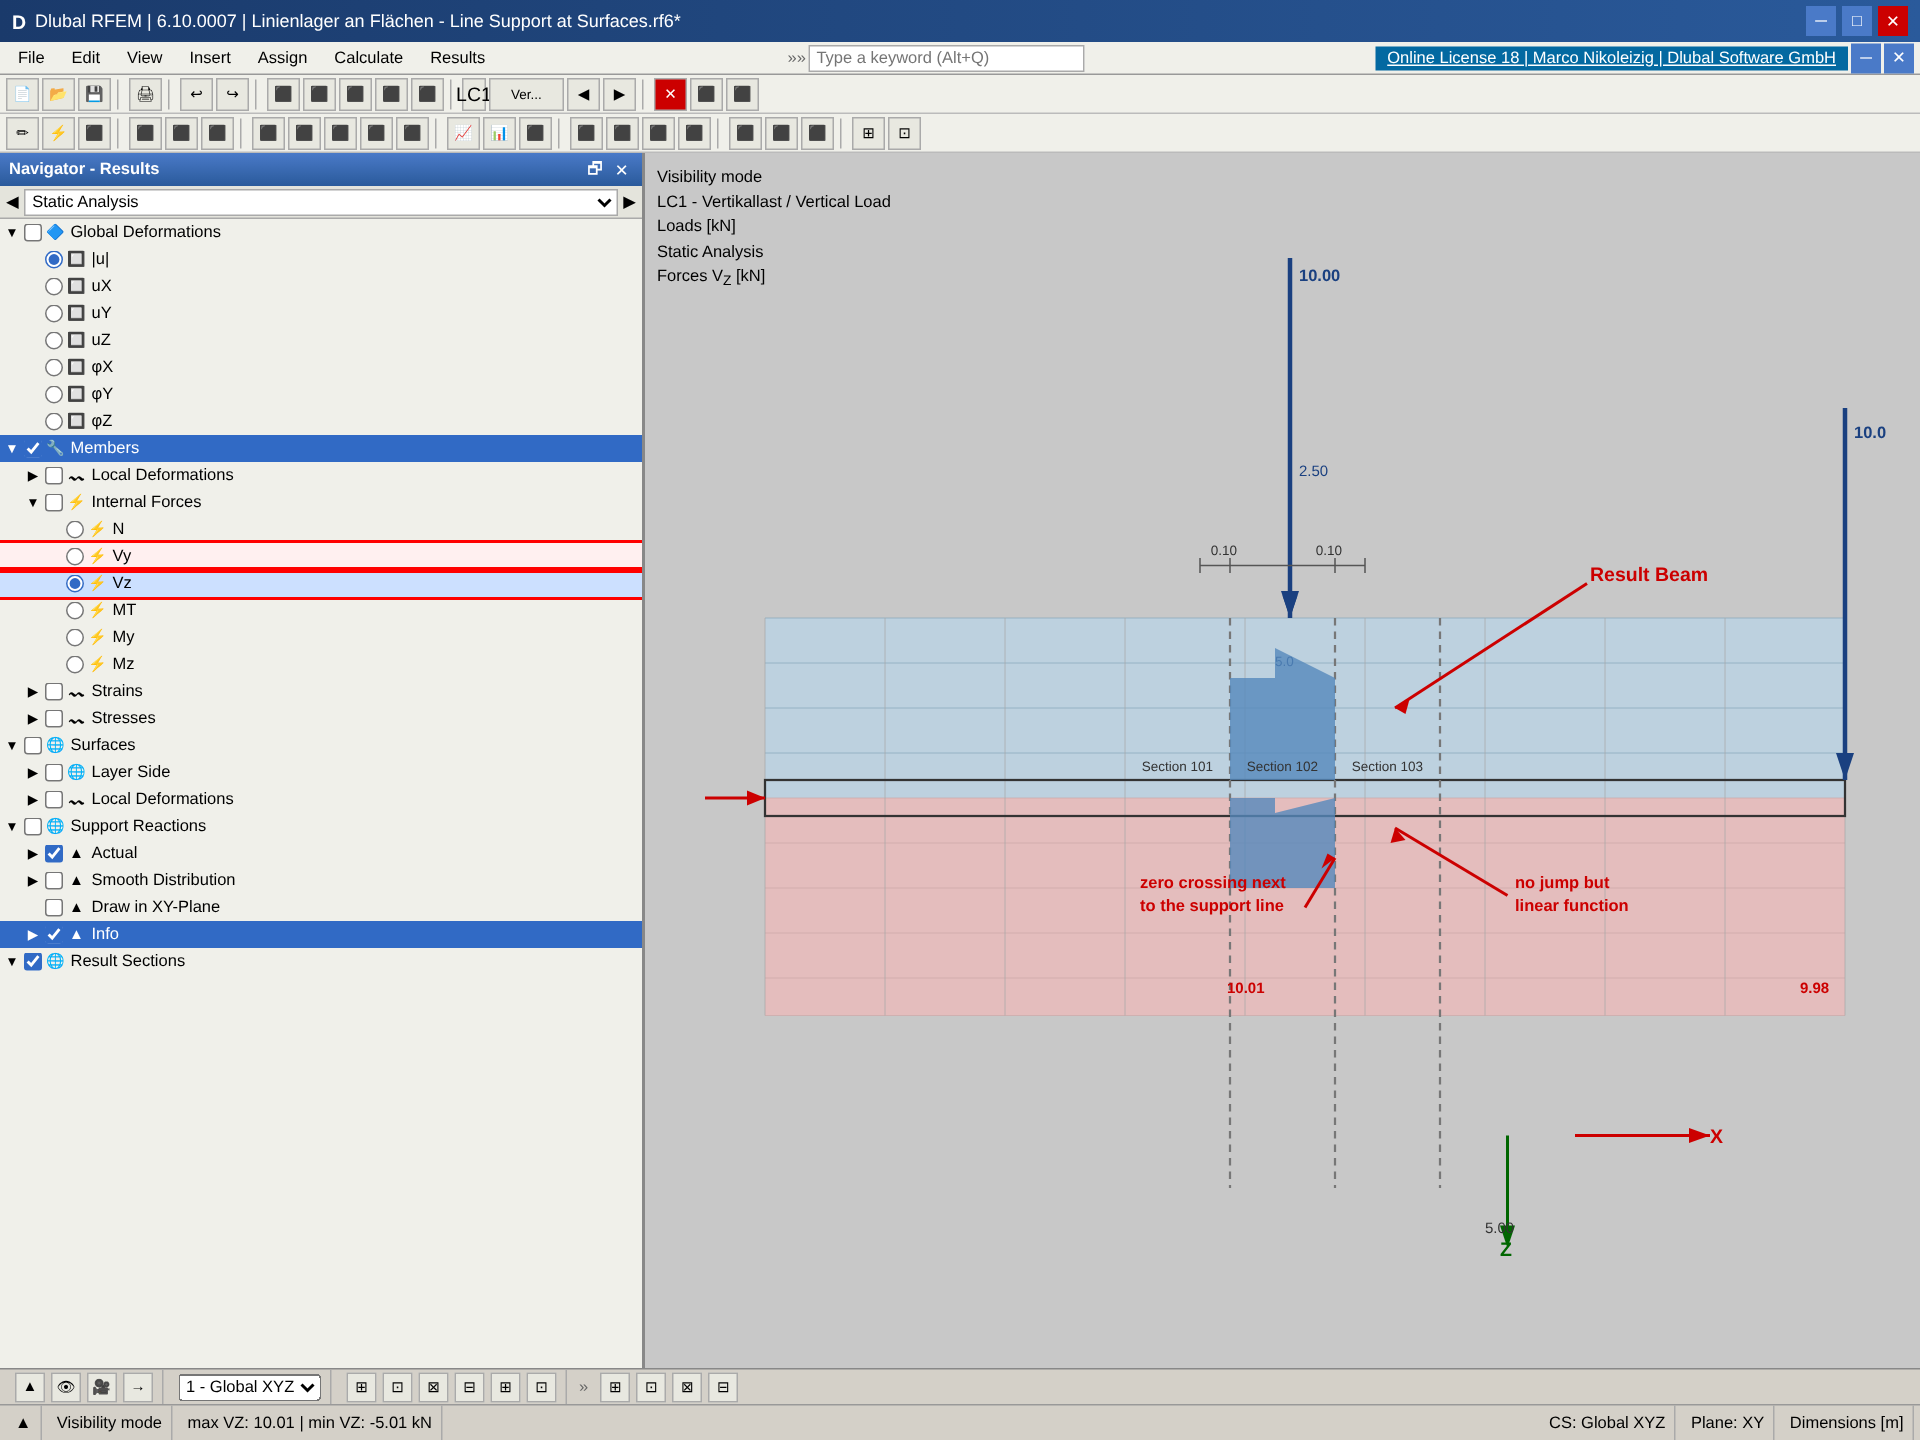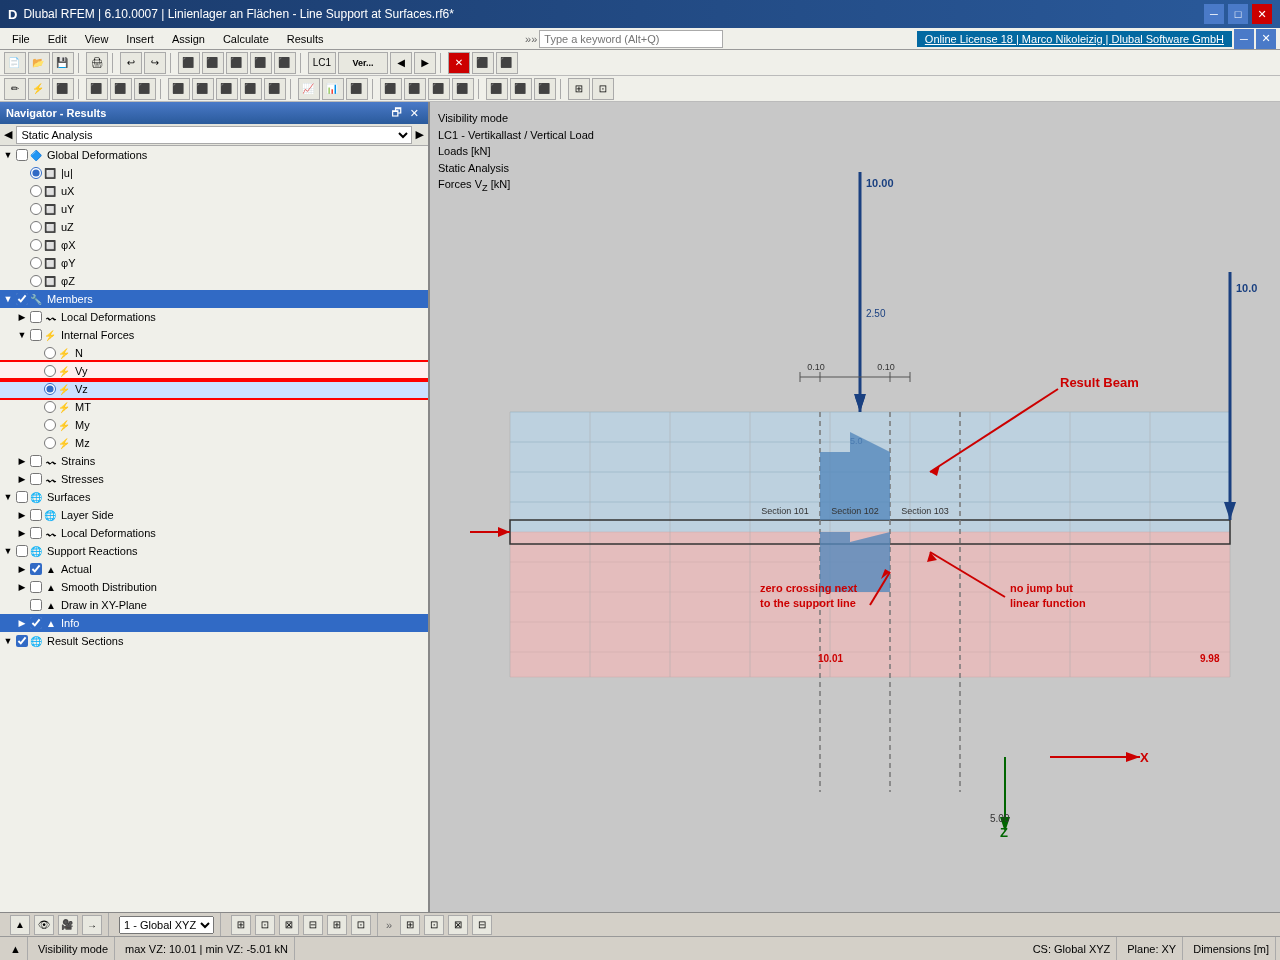--- a/index.html
+++ b/index.html
@@ -250,22 +250,22 @@
   <button class="tb-btn">↩</button>
   <button class="tb-btn">↪</button>
   <div class="tb-sep"></div>
 
   <button class="tb-btn">⬛</button>
   <button class="tb-btn">⬛</button>
   <button class="tb-btn">⬛</button>
   <button class="tb-btn">⬛</button>
   <button class="tb-btn">⬛</button>
   <div class="tb-sep"></div>
-  <button class="tb-btn" style="width:28px; font-size:10px;">LC1</button>
-  <button class="tb-btn" style="width:50px; font-size:9px;font-weight:bold;">Ver...</button>
+  <button class="tb-btn" style="width:16px; font-size:13px;">LC1</button>
+  <button class="tb-btn" style="width:50px; font-size:9px;">Ver...</button>
   <button class="tb-btn">◀</button>
   <button class="tb-btn">▶</button>
   <div class="tb-sep"></div>
   <button class="tb-btn" style="background:#c00; color:white;">✕</button>
   <button class="tb-btn">⬛</button>
   <button class="tb-btn">⬛</button>
 </div>
 
 <div class="toolbar-row">
   <button class="tb-btn">✏</button>

